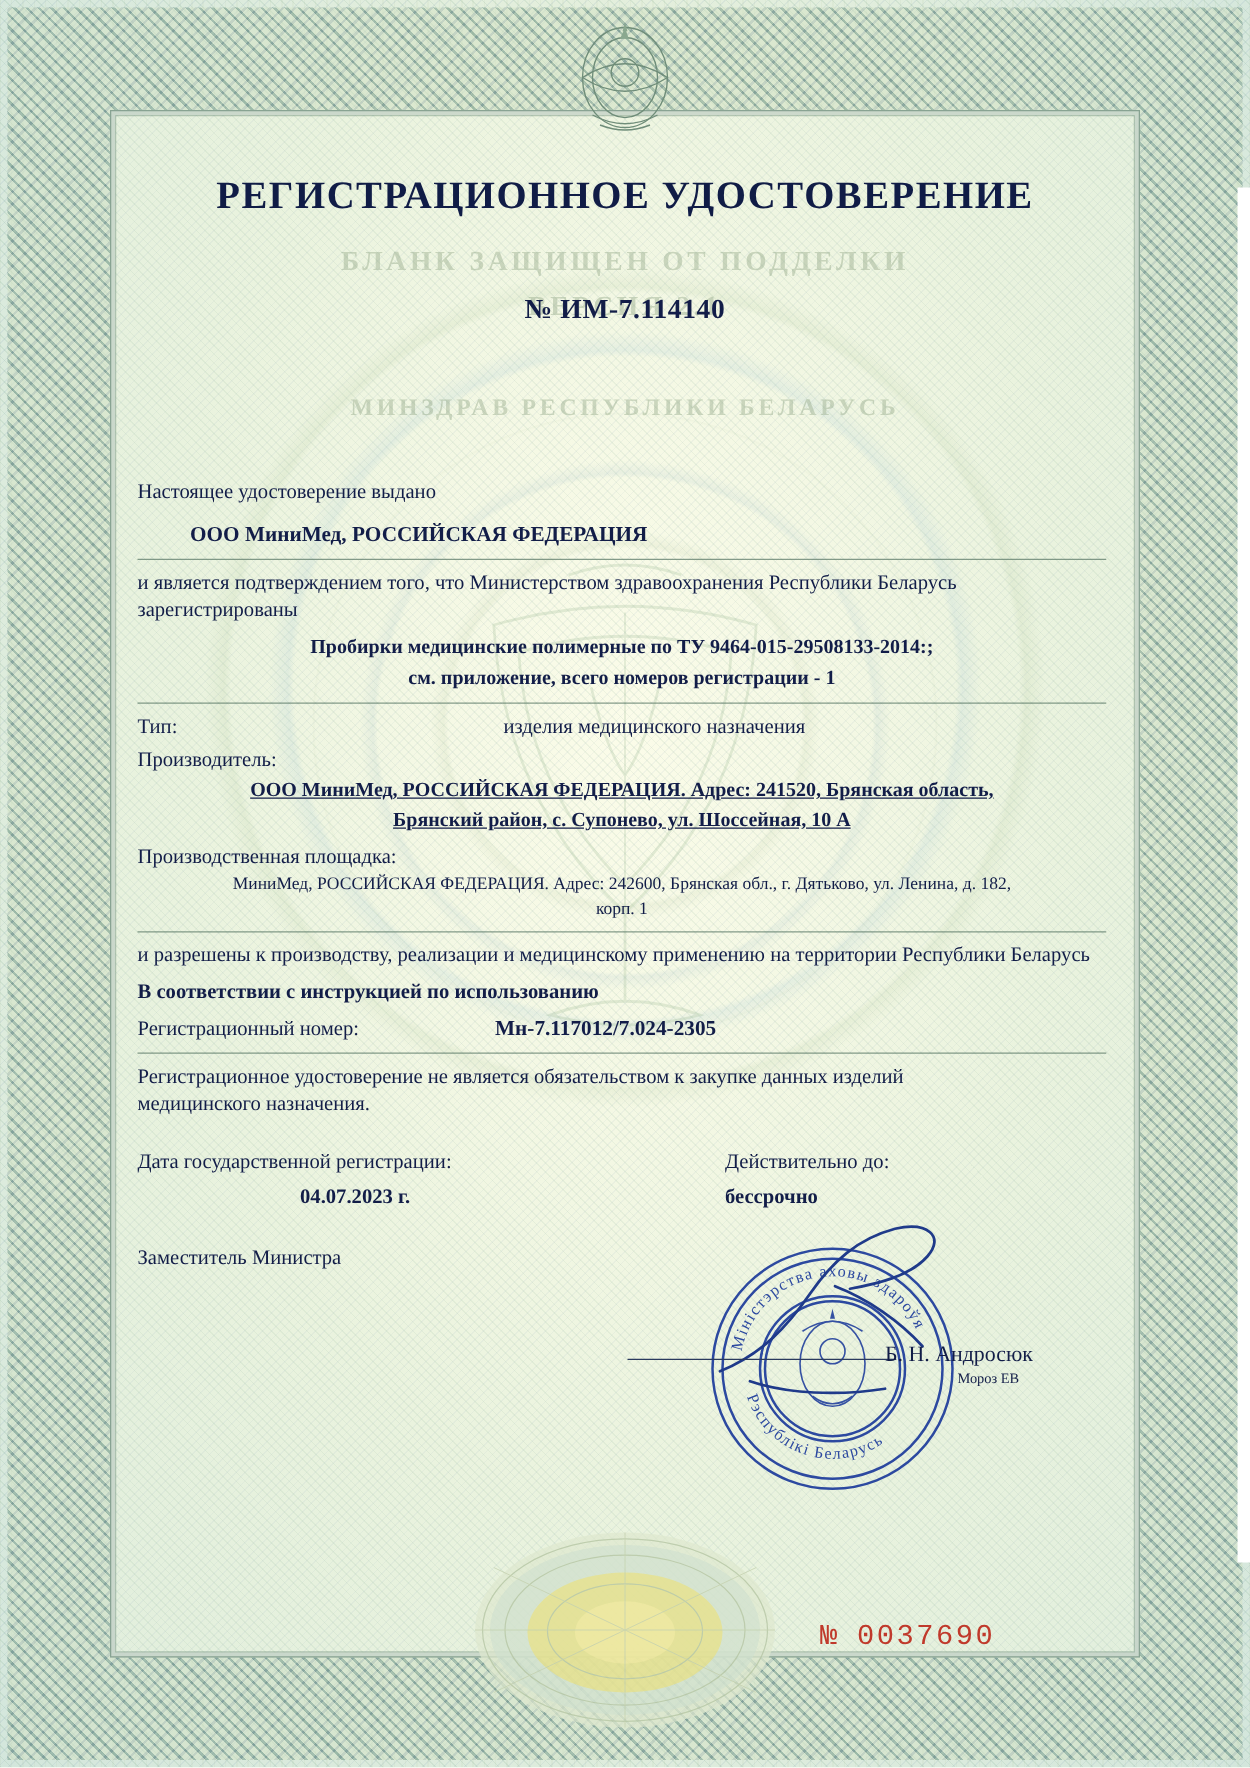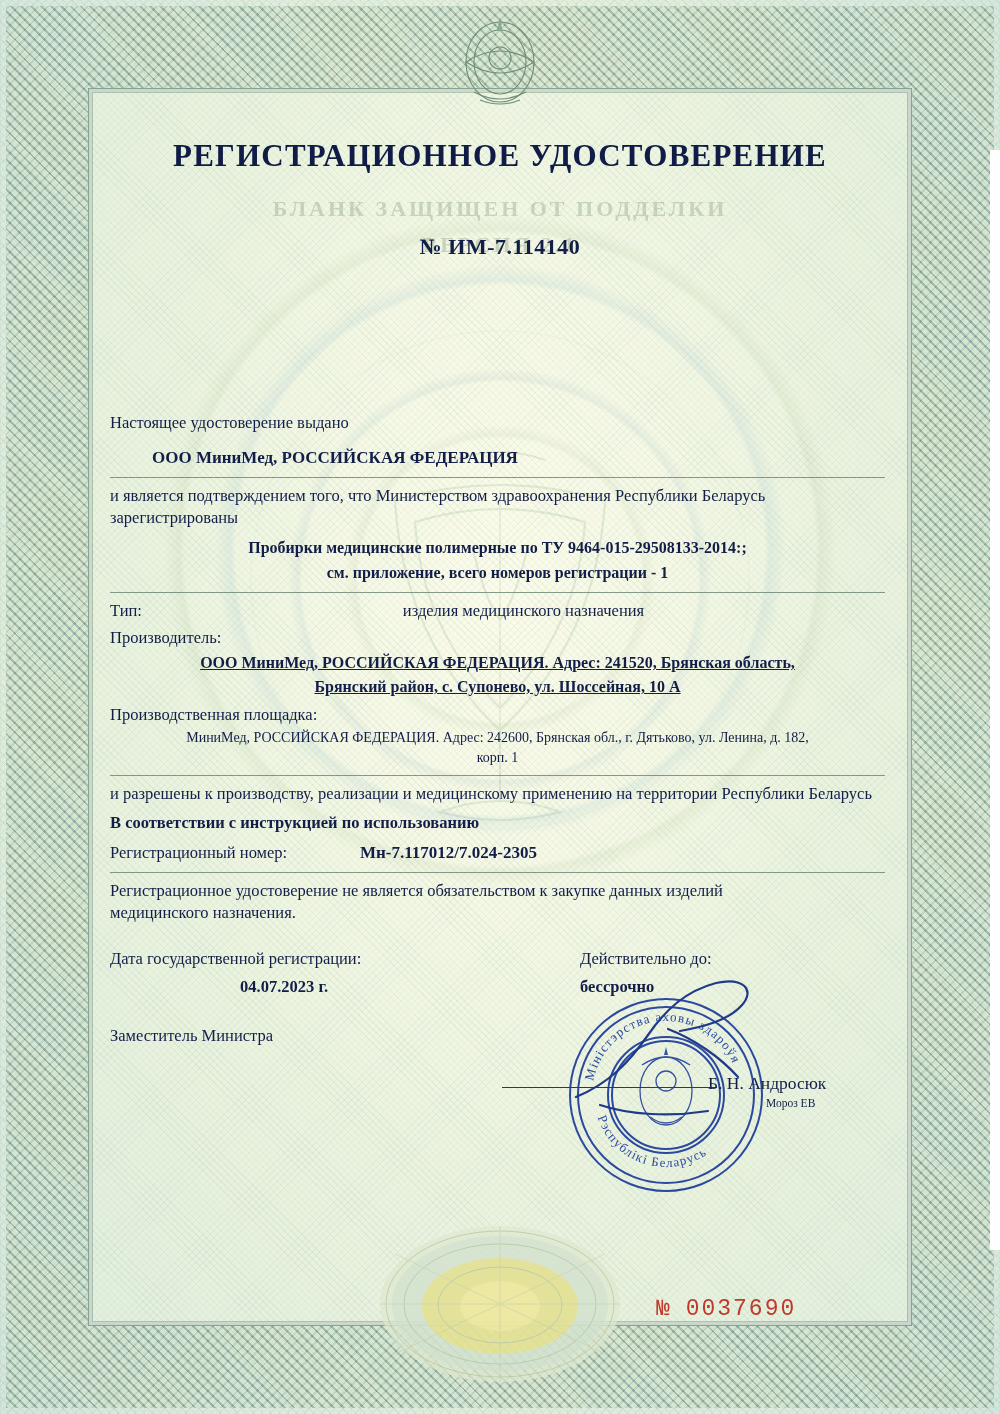--- a/index.html
+++ b/index.html
@@ -147,21 +147,21 @@
     font-size: 22px;
     font-weight: bold;
     color: #121d48;
     margin-top: 60px;
     letter-spacing: 0.5px;
   }
 
   .body-block {
     position: absolute;
     left: 110px;
-    top: 412px;
+    top: 382px;
     width: 775px;
     color: #121d48;
     font-size: 16.5px;
     line-height: 1.35;
   }
   .row { position: relative; }
   .hr {
     border: none;
     border-top: 1px solid #5d7b6a;
     margin: 7px 0 7px 0;
@@ -195,21 +195,21 @@
   }
   .site-label { margin-top: 5px; }
   .site-value {
     text-align: center;
     font-size: 14px;
     line-height: 1.45;
     margin-top: 1px;
   }
   .permit { margin-top: 3px; line-height: 1.35; }
   .instr { font-weight: bold; margin-top: 7px; }
-  .regnum-row { display: flex; align-items: flex-end; margin-top: 7px; }
+  .regnum-row { display: flex; align-items: flex-end; margin-top: 7px; gap: 36px; }
   .regnum-label { width: 250px; }
   .regnum-value { font-weight: bold; font-size: 17px; }
   .disclaimer { margin-top: 6px; line-height: 1.35; }
   .dates {
     display: flex;
     margin-top: 24px;
   }
   .dates-left { width: 470px; }
   .dates-right { flex: 1; }
   .date-value { font-weight: bold; padding-left: 130px; margin-top: 6px; }
@@ -274,20 +274,21 @@
   <div class="bg-base"></div>
   <div class="bg-weave"></div>
   <div class="bg-outerborder"></div>
   <div class="bg-innerpanel"></div>
   <div class="bg-innerpanel-weave"></div>
   <div class="rosette r1"></div>
   <div class="rosette r2"></div>
 
   <div class="ghost-text ghost-1">БЛАНК ЗАЩИЩЕН ОТ ПОДДЕЛКИ</div>
   <div class="ghost-text ghost-2">ВЕРСИЯ 2.1</div>
+  <div class="ghost-text ghost-3">МИНЗДРАВ РЕСПУБЛИКИ БЕЛАРУСЬ</div>
 
   <svg class="watermark" viewBox="0 0 330 420">
     <g fill="none" stroke="#a9c3a0" stroke-width="2.2">
       <path d="M60 70 Q165 40 270 70 Q262 210 165 300 Q68 210 60 70 Z"></path>
       <path d="M80 92 Q165 66 250 92 Q243 200 165 278 Q87 200 80 92 Z"></path>
       <path d="M165 300 L165 370"></path>
       <path d="M105 382 Q165 360 225 382 Q165 398 105 382 Z"></path>
       <path d="M120 30 Q165 14 210 30"></path>
       <path d="M138 120 Q150 170 165 190 Q180 170 192 120"></path>
       <path d="M165 60 L165 300" stroke-width="1.4"></path>

